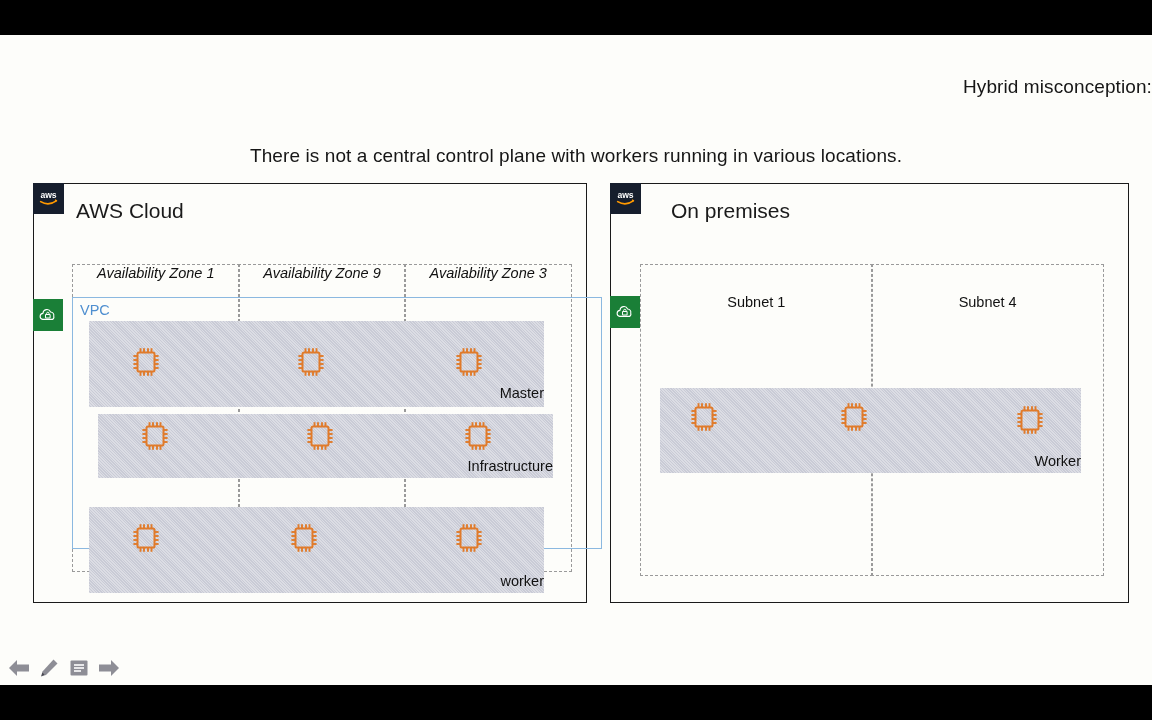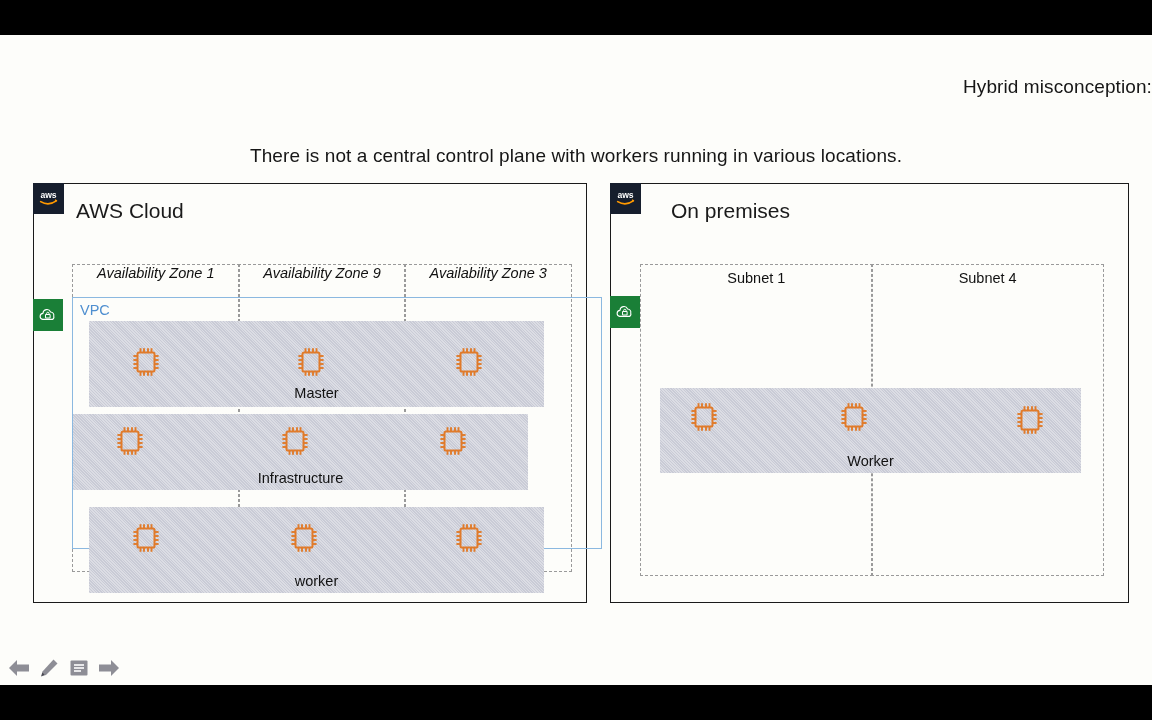--- a/index.html
+++ b/index.html
@@ -75,21 +75,21 @@
     box-sizing:border-box;
     margin-right:-1.4px;
   }
   .zone:last-child{margin-right:0;}
   .zone-label{
     position:absolute;left:0;right:0;top:11px;text-align:center;
     font-size:14.5px;color:#111;white-space:nowrap;
   }
   #aws-zones .zone{ }
   #aws-zones .zone-label{top:0;font-style:italic;}
-  #onprem-zones .zone-label{top:5px;}
+  #onprem-zones .zone-label{top:29px;}
 
   
   #vpc-frame{
     position:absolute;left:38px;top:113px;width:530px;height:252px;
     border:1.2px solid #8bb8e0;
     box-sizing:border-box;
     pointer-events:none;
   }
   #vpc-label{
     position:absolute;left:46px;top:118px;
@@ -97,21 +97,21 @@
   }
 
   
   .band{
     position:absolute;
     background:#c9cbd6;
     background-image:
       repeating-linear-gradient(45deg, rgba(255,255,255,.35) 0 1px, transparent 1px 2px);
   }
   .band-label{
-    position:absolute;left:0;right:0;bottom:6px;text-align:center;
+    position:absolute;left:0;right:0;bottom:6px;text-align:right;
     font-size:14.5px;color:#111;white-space:nowrap;
   }
   .band-label.mid{bottom:4px;}
 
   
   .chip-slot{position:absolute;top:50%;transform:translateY(-50%);}
 
   
   .toolbar{
     position:absolute;left:8px;top:622px;display:flex;align-items:center;gap:8px;
@@ -233,21 +233,21 @@
               <line x1="23.5" y1="11" x2="27.6" y2="11"></line>
                 <line x1="23.5" y1="15" x2="27.6" y2="15"></line>
               <line x1="23.5" y1="19" x2="27.6" y2="19"></line>
                 <line x1="23.5" y1="23" x2="27.6" y2="23"></line>
             </g>
           </svg>
         </span>
         <span class="band-label">Master</span>
       </div>
 
-      <div class="band" style="left:39px;top:230px;width:455px;height:76px;">
+      <div class="band" style="left:64px;top:230px;width:455px;height:64px;">
         <span class="chip-slot" style="left:42px;top:38%;">
           <svg width="30" height="34" viewBox="0 0 30 34" aria-hidden="true">
             <rect x="6.5" y="7.5" width="17" height="19" rx="1.6" fill="none" stroke="#e07b2b" stroke-width="2"></rect>
             <g stroke="#e07b2b" stroke-width="1.9">
               <line x1="9.5" y1="7.5" x2="9.5" y2="3.2"></line>
                 <line x1="13" y1="7.5" x2="13" y2="3.2"></line>
               <line x1="17" y1="7.5" x2="17" y2="3.2"></line>
                 <line x1="20.5" y1="7.5" x2="20.5" y2="3.2"></line>
               <line x1="9.5" y1="26.5" x2="9.5" y2="30.8"></line>
                 <line x1="13" y1="26.5" x2="13" y2="30.8"></line>

